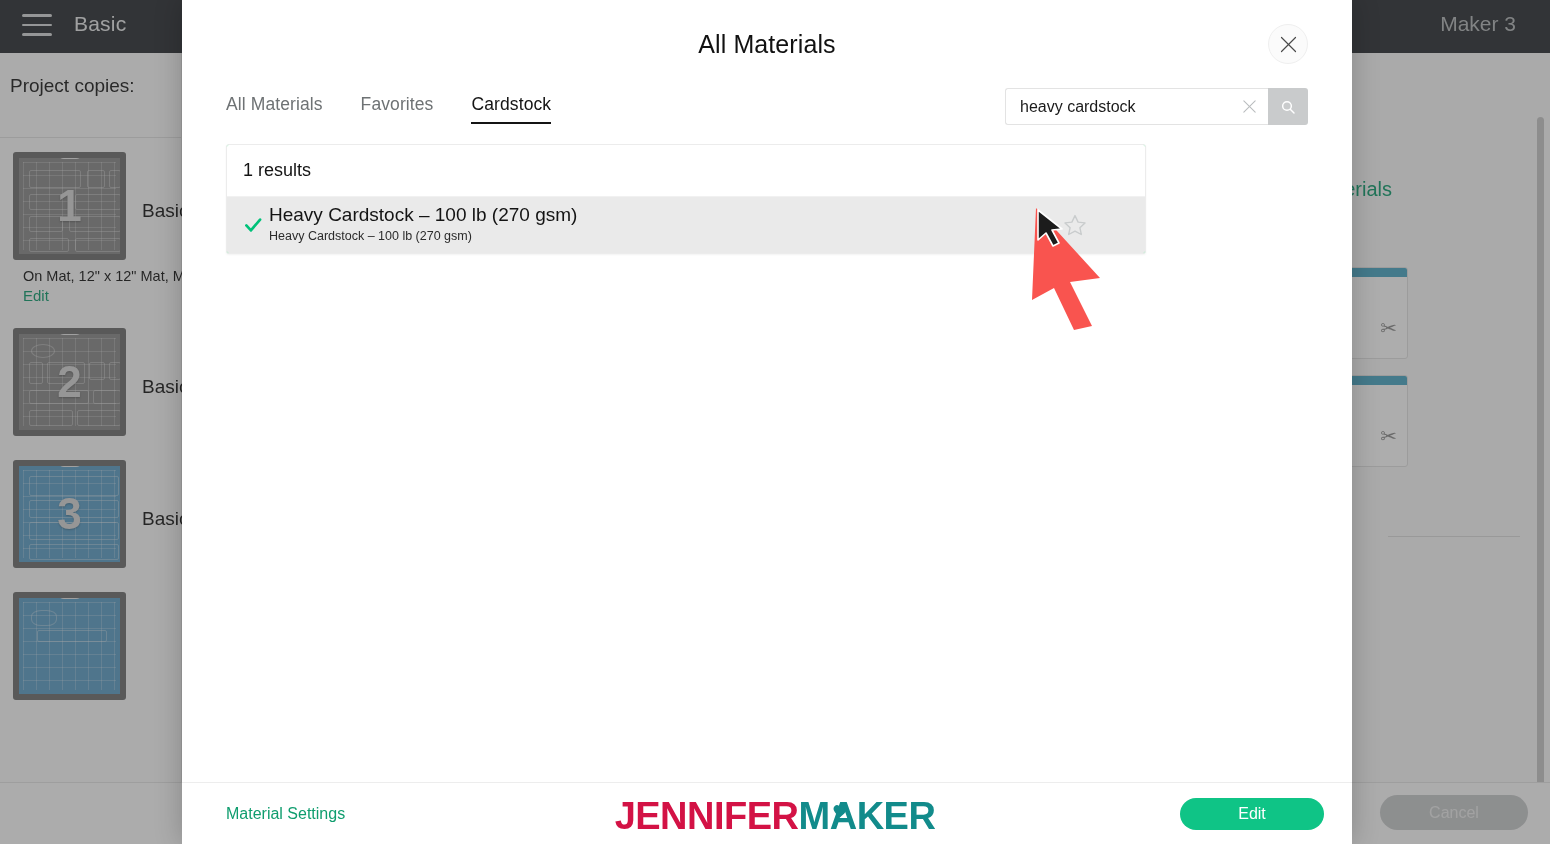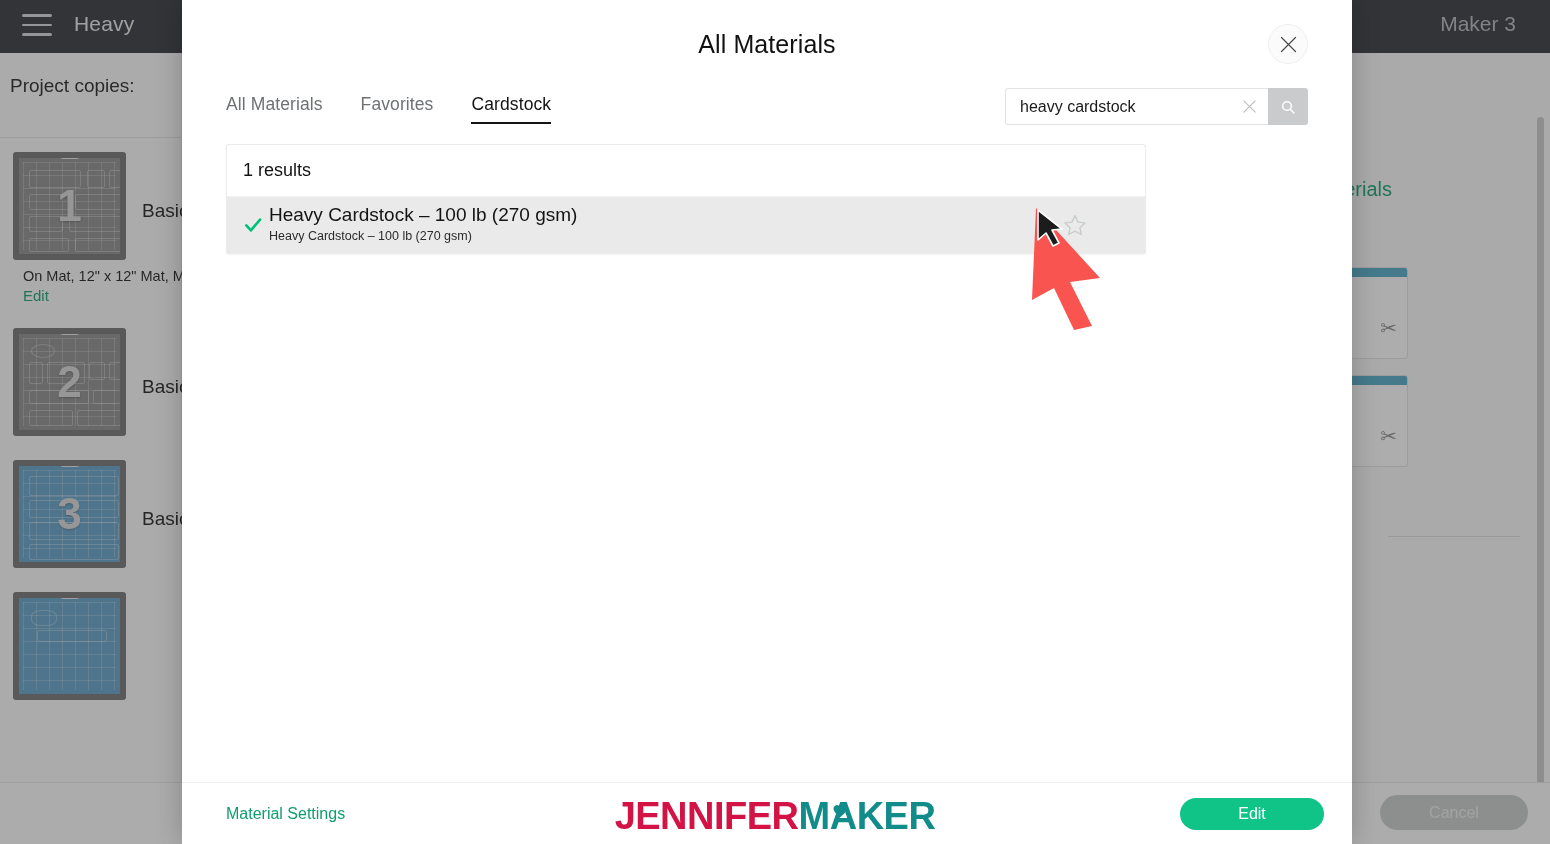--- a/index.html
+++ b/index.html
@@ -242,21 +242,21 @@
 <div class="screen">
 
   <div class="bg-app">
 
     <div class="bg-topbar">
       <div class="hamburger">
           <i></i>
           <i></i>
           <i></i>
         </div>
-      <div class="bg-make-label">Heavy</div>
+      <div class="bg-make-label">Basic</div>
       <div class="bg-maker-label">Maker 3</div>
     </div>
 
     <div class="bg-left-panel">
       <div class="bg-copies-head">
         <span>Project copies:</span>
       </div>
 
       <div class="mat-item">
         <div class="mat-thumb">

